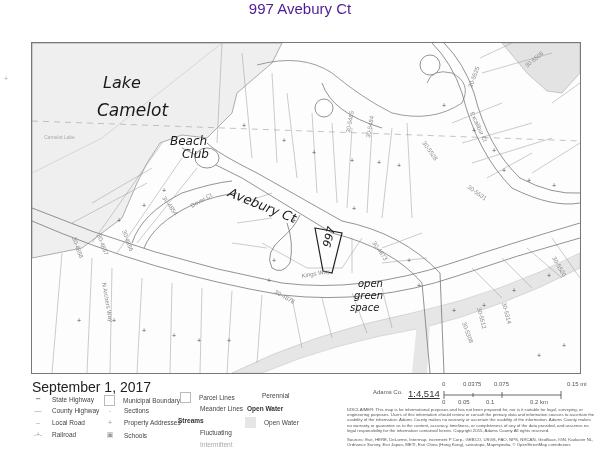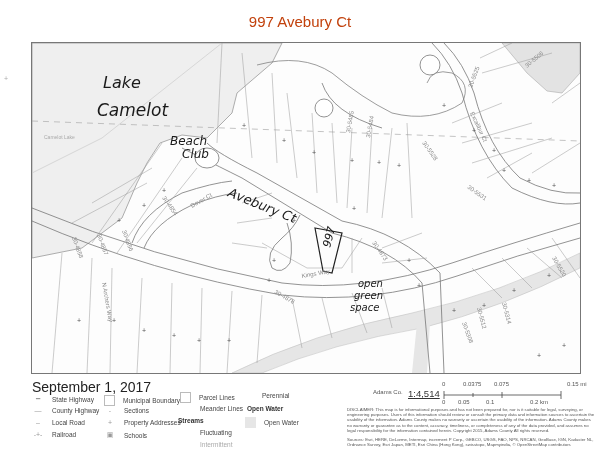--- a/index.html
+++ b/index.html
@@ -1,17 +1,17 @@
 <!DOCTYPE html>
 <html><head>
 <meta charset="utf-8">
 <style>
   html, body { margin:0; padding:0; background:#ffffff; }
   body { width:600px; height:463px; position:relative; overflow:hidden; font-family:"Liberation Sans", sans-serif; color:#222; }
-  .title { position:absolute; left:0; top:13px; width:600px; text-align:center; font-size:15px; color:#c2410c; }
+  .title { position:absolute; left:0; top:0; width:600px; text-align:center; font-size:15px; color:#4c1d95; }
   .map-frame { position:absolute; left:31px; top:42px; width:548px; height:330px; border:1px solid #777; background:#fdfdfd; overflow:hidden; }
   .map-frame svg { position:absolute; left:0; top:0; }
   .hand { font-family:"DejaVu Sans", sans-serif; fill:#1a1a1a; font-style:italic; }
   .parcel-id { font-family:"Liberation Sans", sans-serif; font-size:6px; fill:#8a8a8a; }
   .date { position:absolute; left:32px; top:379px; font-size:14px; color:#222; }
   .legend { position:absolute; font-size:6.5px; color:#444; }
   .legend .row { position:absolute; white-space:nowrap; display:flex; align-items:center; }
   .sym { display:inline-block; width:12px; text-align:center; color:#999; margin-right:8px; font-size:7px; }
   .box { display:inline-block; width:9px; height:9px; border:1px solid #bbb; margin-right:8px; }
   .legend-head { font-weight:bold; color:#333; }

